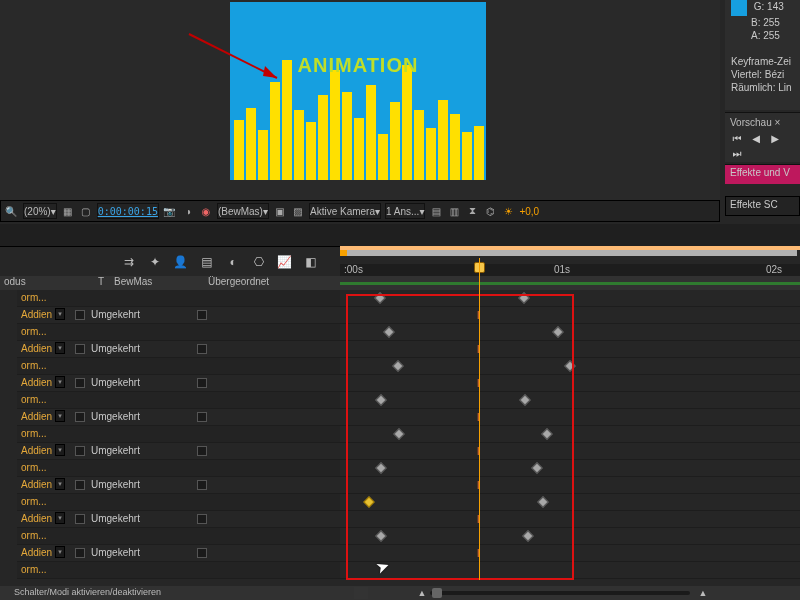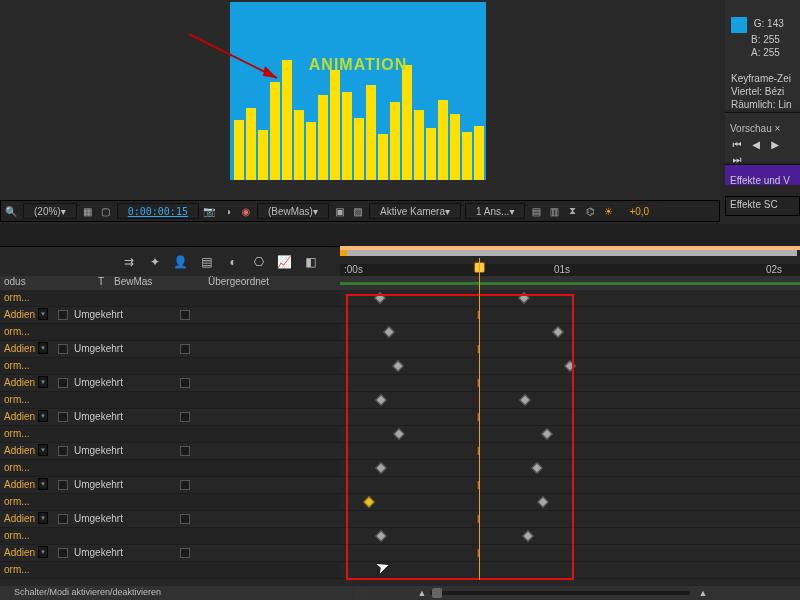--- a/index.html
+++ b/index.html
@@ -1,39 +1,39 @@
 <!DOCTYPE html>
 <html><head>
 <meta charset="utf-8">
 <style>
   * { box-sizing: border-box; margin: 0; padding: 0; font-family: Arial, sans-serif; }
   body { background:#262626; color:#c9c9c9; font-size:11px; width:800px; height:600px; overflow:hidden; position:relative; }
 
   
   .viewer-area { position:absolute; left:0; top:0; width:720px; height:200px; background:#292929; }
   .preview-canvas { position:absolute; left:230px; top:2px; width:256px; height:178px; background:#169fe0; overflow:hidden; }
-  .preview-text { position:absolute; width:100%; top:52px; text-align:center; color:#c0de28; font-size:16px; font-weight:700; line-height:22px; letter-spacing:1px; font-family:"Times New Roman", serif; }
+  .preview-text { position:absolute; width:100%; top:52px; text-align:center; color:#c0de28; font-size:20px; font-weight:700; line-height:22px; letter-spacing:1px; font-family:"Times New Roman", serif; }
   .bars { position:absolute; bottom:0; left:0; width:100%; height:100%; }
   .bar { position:absolute; bottom:0; width:10px; background:#ffe000; }
   .arrow { position:absolute; left:185px; top:30px; width:100px; height:52px; pointer-events:none; }
   .arrow line { stroke:#c10000; stroke-width:2; }
   .arrow polygon { fill:#c10000; }
 
   
-  .info-panel { position:absolute; right:0; top:0; width:75px; height:110px; background:#2d2d2d; padding:17px 6px; font-size:10px; line-height:13px; }
+  .info-panel { position:absolute; right:0; top:0; width:75px; height:110px; background:#2d2d2d; padding:0 6px; font-size:10px; line-height:13px; }
   .info-swatch { width:16px; height:16px; background:#169fe0; display:inline-block; vertical-align:top; margin-right:4px; }
-  .panel-preview { position:absolute; right:0; top:112px; width:75px; height:50px; background:#2d2d2d; border-top:1px solid #111; padding:10px 5px; }
+  .panel-preview { position:absolute; right:0; top:112px; width:75px; height:50px; background:#2d2d2d; border-top:1px solid #111; padding:4px 5px; }
   .panel-preview .header { font-size:10px; color:#bdbdbd; margin-bottom:4px; }
   .play-icons span { display:inline-block; width:14px; height:14px; text-align:center; font-size:10px; color:#ccc; margin-right:2px; }
-  .panel-effects { position:absolute; right:0; top:164px; width:75px; height:20px; background:#4c1d95; border-top:1px solid #111; padding:10px 5px; font-size:10px; }
+  .panel-effects { position:absolute; right:0; top:164px; width:75px; height:20px; background:#be185d; border-top:1px solid #111; padding:2px 5px; font-size:10px; }
   .panel-font { position:absolute; right:0; top:196px; width:75px; height:20px; background:#232323; border:1px solid #000; padding:2px 4px; font-size:10px; }
 
   
   .preview-toolbar { position:absolute; left:0; top:200px; right:80px; height:22px; background:#232323; border:1px solid #000; display:flex; align-items:center; padding:0 4px; gap:4px; }
-  .tb-item { display:inline-flex; align-items:center; height:16px; padding:0 10px; background:#232323; font-size:10px; color:#bbb; border:1px solid #111; }
+  .tb-item { display:inline-flex; align-items:center; height:16px; padding:0 0; background:#232323; font-size:10px; color:#bbb; border:1px solid #111; }
   .tb-icon { width:14px; height:14px; display:inline-flex; align-items:center; justify-content:center; font-size:10px; color:#aaa; }
   .timecode { color:#3aa4e6; font-family:monospace;text-decoration:underline; }
 
   .tab-row { position:absolute; left:0; top:224px; right:0; height:22px; background:#1f1f1f; }
 
   
   .tl-toolbar { position:absolute; left:0; top:246px; width:340px; height:30px; background:#262626; border-top:1px solid #000; display:flex; align-items:center; gap:8px; padding-left:120px; }
   .tl-btn { width:18px; height:18px; display:inline-flex; align-items:center; justify-content:center; color:#bbb; font-size:12px; }
 
   .tl-ruler { position:absolute; left:340px; top:246px; right:0; height:30px; background:#262626; border-top:4px solid #fdba74; }
@@ -47,21 +47,21 @@
   
   .col-headers { position:absolute; left:0; top:276px; width:340px; height:14px; background:#313131; font-size:10px; color:#bbb; }
   .col-headers span { position:absolute; top:0; }
 
   .workarea-strip { position:absolute; left:340px; top:276px; right:0; height:14px; background:#313131; }
   .wa-green { position:absolute; left:0; top:6px; right:0; height:3px; background:#2f7a2f; }
 
   
   .layers-left { position:absolute; left:0; top:290px; width:340px; bottom:14px; background:#262626; overflow:hidden; }
   .layers-right { position:absolute; left:340px; top:290px; right:0; bottom:14px; background:#262626; overflow:hidden; }
-  .row { height:17px; border-bottom:1px solid #1d1d1d; position:relative; font-size:10px; }
+  .row { height:17px; border-bottom:1px solid #1d1d1d; position:relative; font-size:10px;margin-left:17px; }
   .row.sub { background:#232323; }
   .row .label-orm { position:absolute; left:4px; top:2px; color:#e6a93a; }
   .row .addien { position:absolute; left:4px; top:2px; color:#e6a93a; }
   .row .drop { position:absolute; left:38px; top:1px; width:10px; height:12px; background:#1a1a1a; border:1px solid #000; display:flex; align-items:center; justify-content:center; font-size:7px; color:#888;}
   .row .cb { position:absolute; left:58px; top:3px; width:10px; height:10px; border:1px solid #555; background:#1a1a1a; }
   .row .umg { position:absolute; left:74px; top:2px; color:#c9c9c9; }
   .row .cb2 { position:absolute; left:180px; top:3px; width:10px; height:10px; border:1px solid #555; background:#1a1a1a; }
 
   .row-tl { height:17px; border-bottom:1px solid #1d1d1d; position:relative; }
   .kf { position:absolute; top:4px; width:8px; height:8px; border:1px solid #555; background:#a8a8a8; transform:rotate(45deg); }

